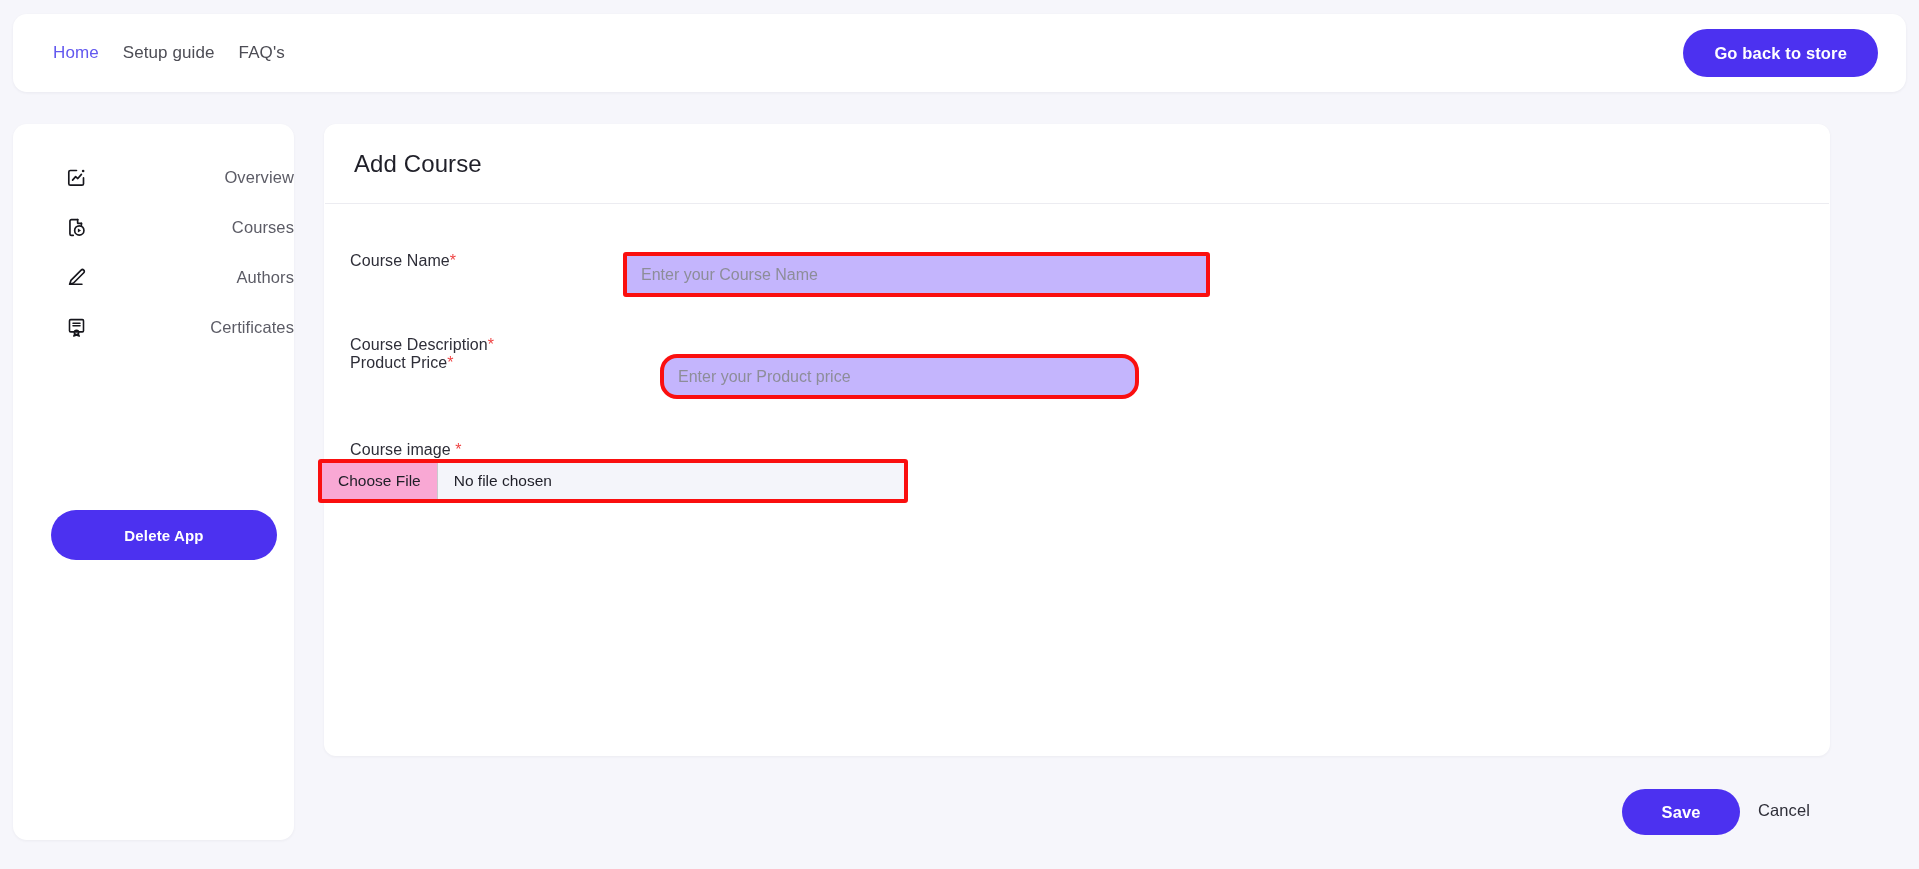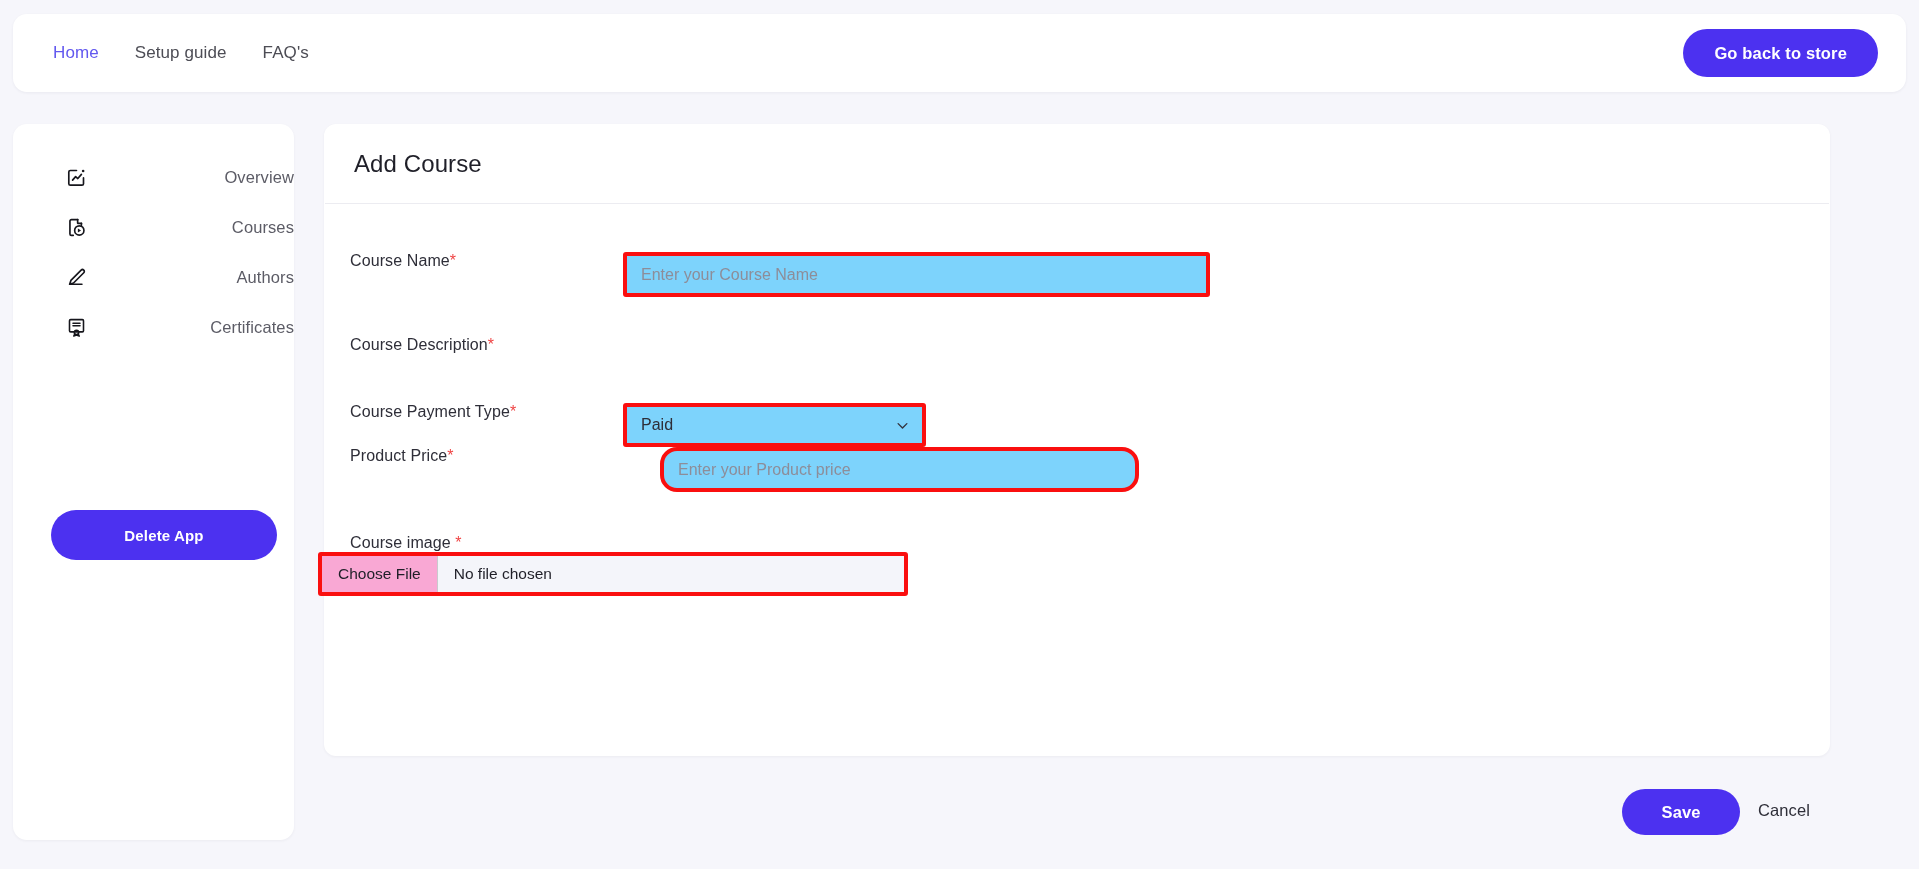--- a/index.html
+++ b/index.html
@@ -26,21 +26,21 @@
     background: #ffffff;
     border-radius: 14px;
     box-shadow: 0 1px 3px rgba(30,30,60,0.06);
     display: flex;
     align-items: center;
     padding: 0 28px 0 40px;
   }
   .nav-links {
     display: flex;
     align-items: center;
-    gap: 36px;
+    gap: 24px;
   }
   .nav-link {
     font-size: 17px;
     color: #4d4d55;
     letter-spacing: 0.1px;
     cursor: pointer;
     white-space: nowrap;
   }
   .nav-link.active { color: #6258ef; }
 
@@ -158,21 +158,21 @@
     white-space: nowrap;
   }
   .req { color: #ef4444; }
 
   .fctl { position: relative; }
 
   
   .hl {
     border: 4px solid #fa0f0f;
     border-radius: 3px;
-    background: #7dd3fc;
+    background: #c4b5fd;
     display: block;
   }
 
   .txt-input {
     width: 100%;
     height: 100%;
     border: none;
     outline: none;
     background: transparent;
     font-size: 16px;
@@ -342,33 +342,20 @@
       <div class="flabel"><span>Course Name</span><span class="req">*</span></div>
       <div class="fctl hl" style="width:587px;height:45px;margin-left:-6px;">
         <input class="txt-input" type="text" placeholder="Enter your Course Name" style="">
       </div>
     </div>
 
     <div class="frow" style="margin-top:39px;">
       <div class="flabel"><span>Course Description</span><span class="req">*</span></div>
     </div>
 
-    <div class="frow" style="margin-top:49px;">
-      <div class="flabel"><span>Course Payment Type</span><span class="req">*</span></div>
-      <div class="fctl hl" style="width:303px;height:44px;margin-left:-6px;">
-        <div class="sel-wrap">
-          <span class="sel-value">Paid</span>
-          <span>
-            <svg class="chev" width="15" height="15" viewBox="0 0 24 24" fill="none" stroke="#33333d" stroke-width="2.2" stroke-linecap="round" stroke-linejoin="round">
-              <polyline points="5,9 12,16 19,9"></polyline>
-            </svg>
-          </span>
-        </div>
-      </div>
-    </div>
 
     <div class="frow" style="gap:36px;">
       <div class="flabel"><span>Product Price</span><span class="req">*</span></div>
       <div class="fctl hl" style="width:479px;height:45px;margin-left:-5px;border-radius:17px;">
         <input class="txt-input" type="text" placeholder="Enter your Product price" style="">
       </div>
     </div>
 
     <div class="frow" style="margin-top:42px;flex-direction:column;">
       <div class="flabel"><span>Course image </span><span class="req">*</span></div>

